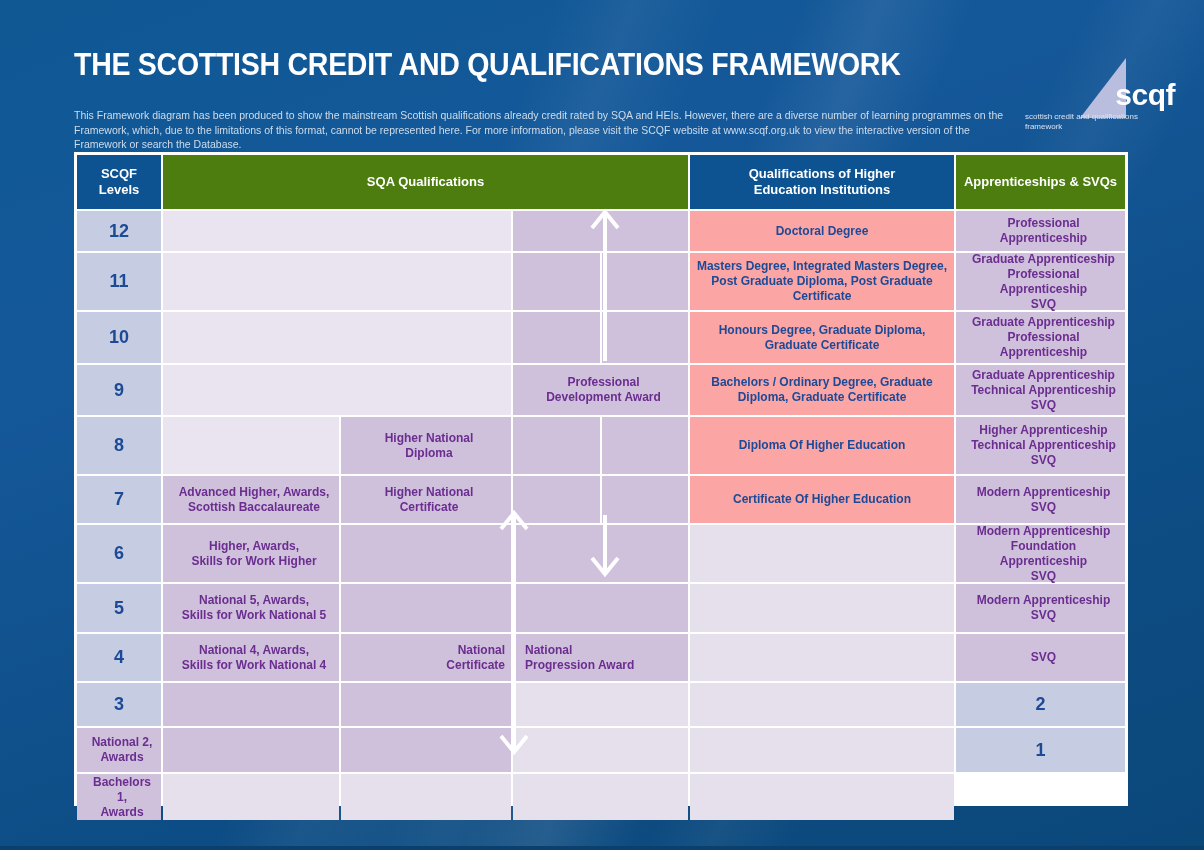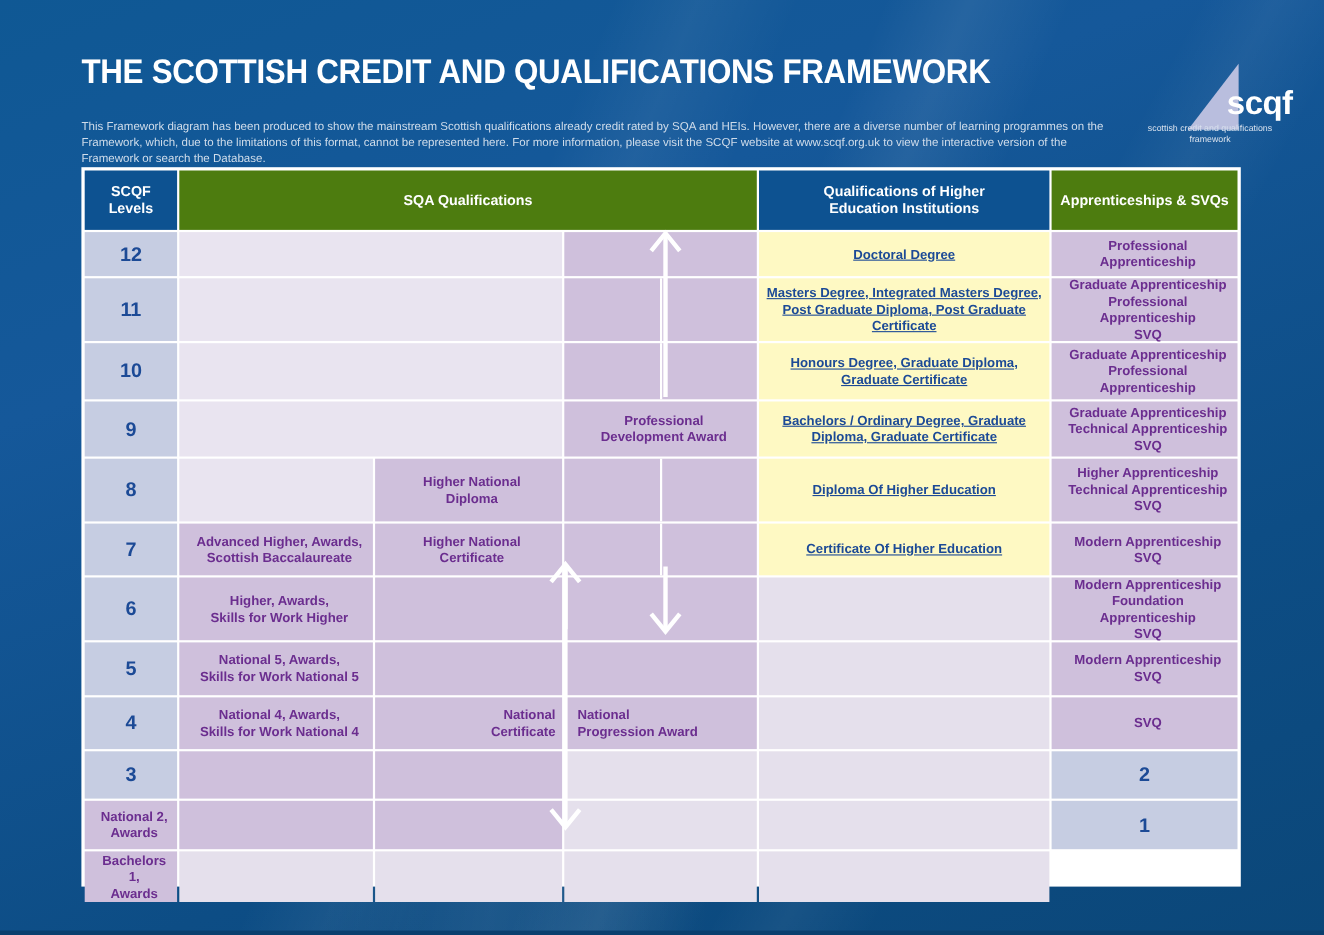--- a/index.html
+++ b/index.html
@@ -72,21 +72,21 @@
     font-size: 30px;
     font-weight: bold;
     letter-spacing: -0.5px;
     line-height: 30px;
   }
   .logo-sub {
     position: absolute; right: 13px; top: 56px;
     color: #d9e2ee;
     font-size: 8px;
     line-height: 10px;
-    text-align: center;
+    text-align: left;
     width: 150px;
   }
 
   
   .frame {
     position: absolute;
     left: 74px; top: 152px;
     width: 1054px; height: 654px;
     background: #ffffff;
     padding: 3px;
@@ -123,21 +123,21 @@
     position: relative;
   }
   .c-level {
     background: #c6cde2;
     color: #1c4a96;
     font-size: 18px;
   }
   .c-purple-fill  { background: #cfc0dc; color: #6b2d8f; padding-left: 12px; }
   .c-purple-empty { background: #e5e0ec; }
   .c-purple-pale  { background: #e9e4f0; }
-  .c-blue-fill    { background: #fef9c3; color: #1c4a96; text-decoration: underline; }
+  .c-blue-fill    { background: #fca5a5; color: #1c4a96; }
 
   
   .split::after {
     content: "";
     position: absolute;
     left: 50%; top: 0; bottom: 0;
     width: 2px;
     background: #ffffff;
     transform: translateX(-1px);
   }

